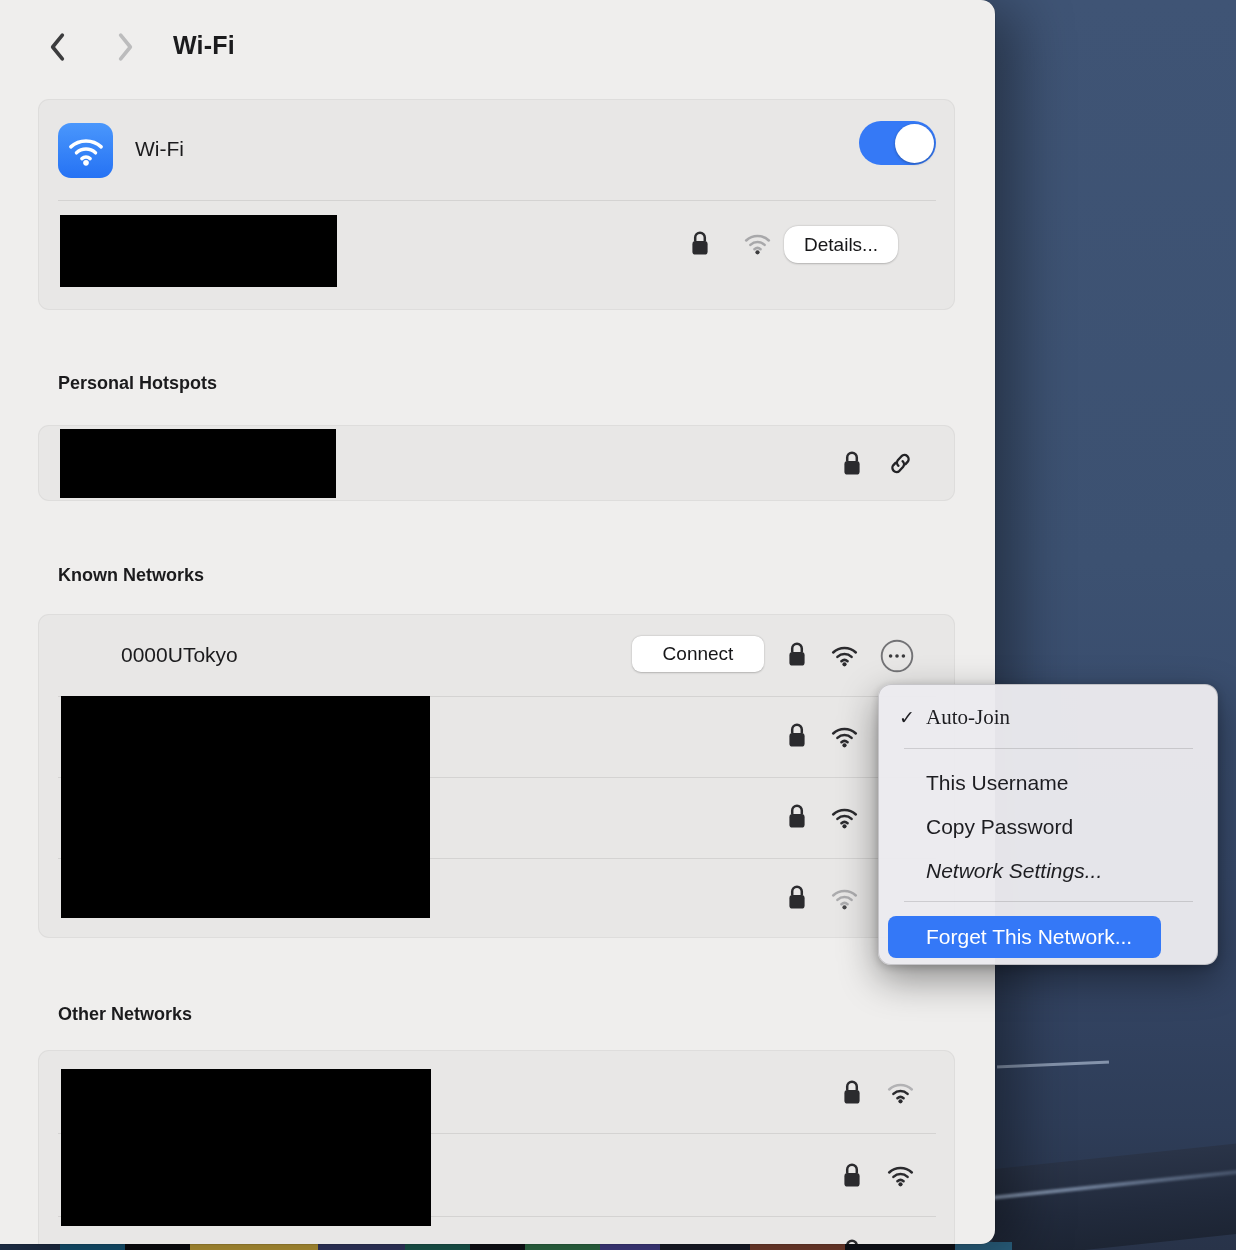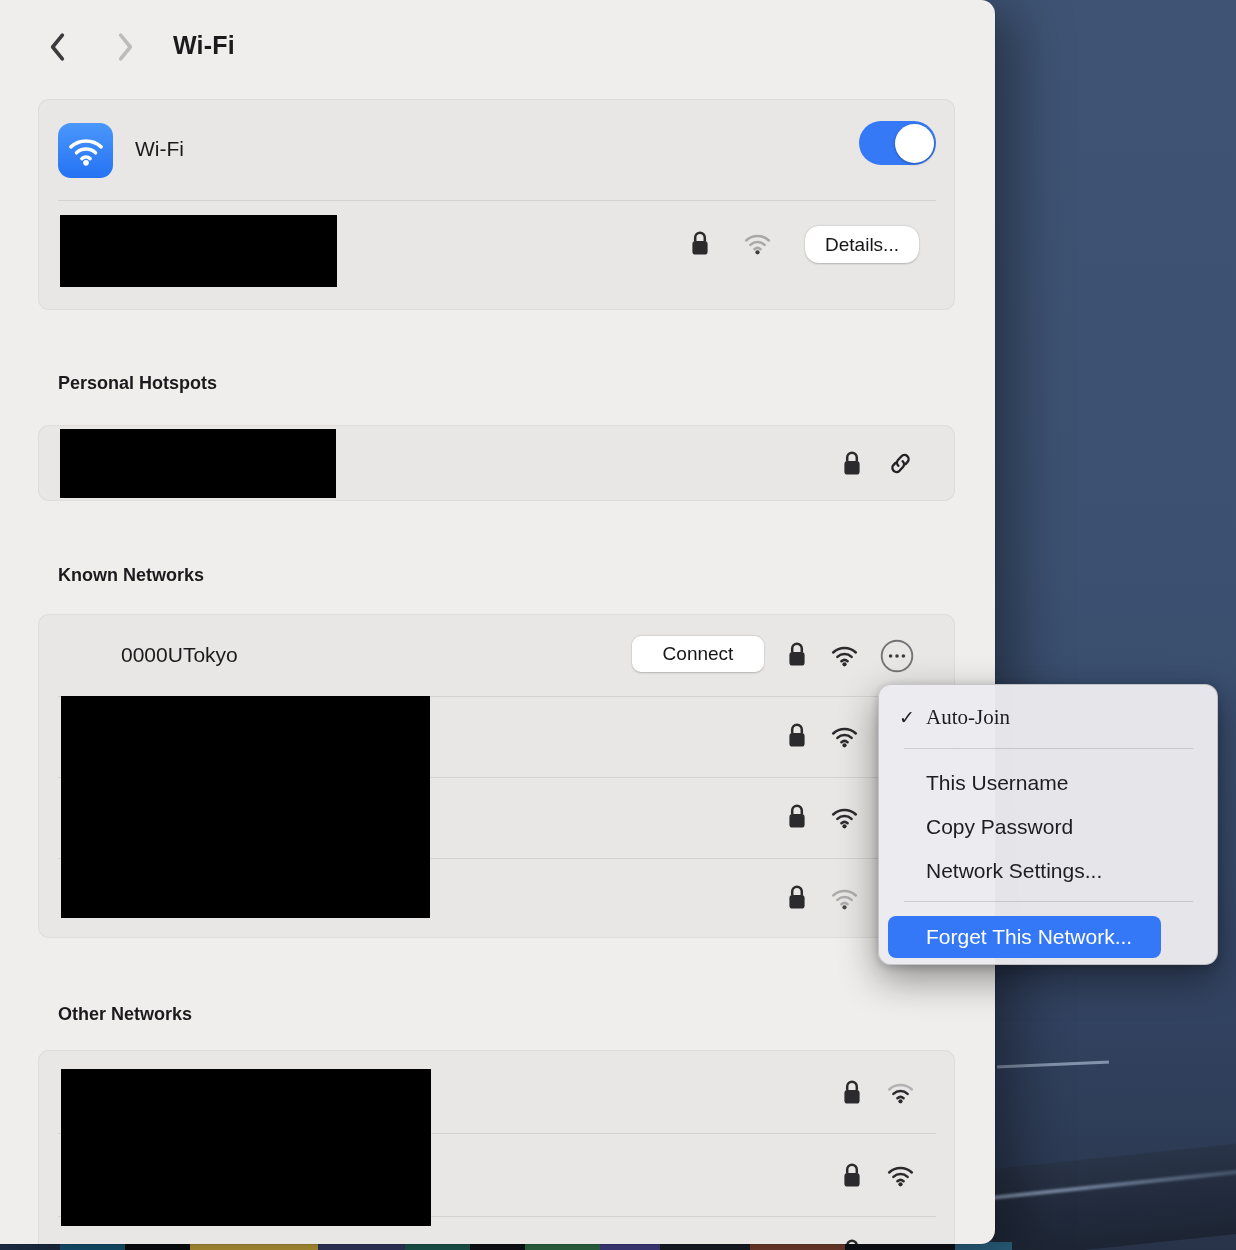--- a/index.html
+++ b/index.html
@@ -140,21 +140,21 @@
       <div class="abs" style="left:650px;top:29px;">
         <svg width="22" height="27">
             <use href="#i-lock"></use>
           </svg>
       </div>
       <div class="abs" style="left:705px;top:31px;">
         <svg width="27" height="23" style="--c1:#a8a8aa;--c2:#a8a8aa;--c3:#a8a8aa;--c4:#3c3c3e">
             <use href="#i-wifi"></use>
           </svg>
       </div>
-      <div class="abs pill-btn" style="left:766px;top:25px;width:114px;height:37px;border-radius:14px;">Details...</div>
+      <div class="abs pill-btn" style="left:745px;top:25px;width:114px;height:37px;border-radius:14px;">Details...</div>
     </div>
   </div>
 
   <div class="abs section-title" style="left:58px;top:373px;">Personal Hotspots</div>
   <div id="card-hotspot" class="abs card">
     <div class="abs" style="left:0;top:0;width:915px;height:74px;">
       <div class="abs redact" style="left:21px;top:3px;width:276px;height:69px;"></div>
       <div class="abs" style="left:802px;top:24px;">
         <svg width="22" height="27">
             <use href="#i-lock"></use>
@@ -261,18 +261,18 @@
     </div>
   </div>
 </div>
 
 <div id="context-menu" class="abs">
   <span id="menu-check">✓</span>
   <div class="menu-item" style="top:20px;font-family:Liberation Serif, serif;">Auto-Join</div>
   <div class="menu-sep" style="top:63px;"></div>
   <div class="menu-item" style="top:86px;">This Username</div>
   <div class="menu-item" style="top:130px;">Copy Password</div>
-  <div class="menu-item" style="top:174px;">Network Settings...</div>
+  <div class="menu-item" style="top:174px;font-style:italic;">Network Settings...</div>
   <div class="menu-sep" style="top:216px;"></div>
   <div id="menu-forget">
     <span>Forget This Network...</span>
   </div>
 </div>
 
 </body></html>

